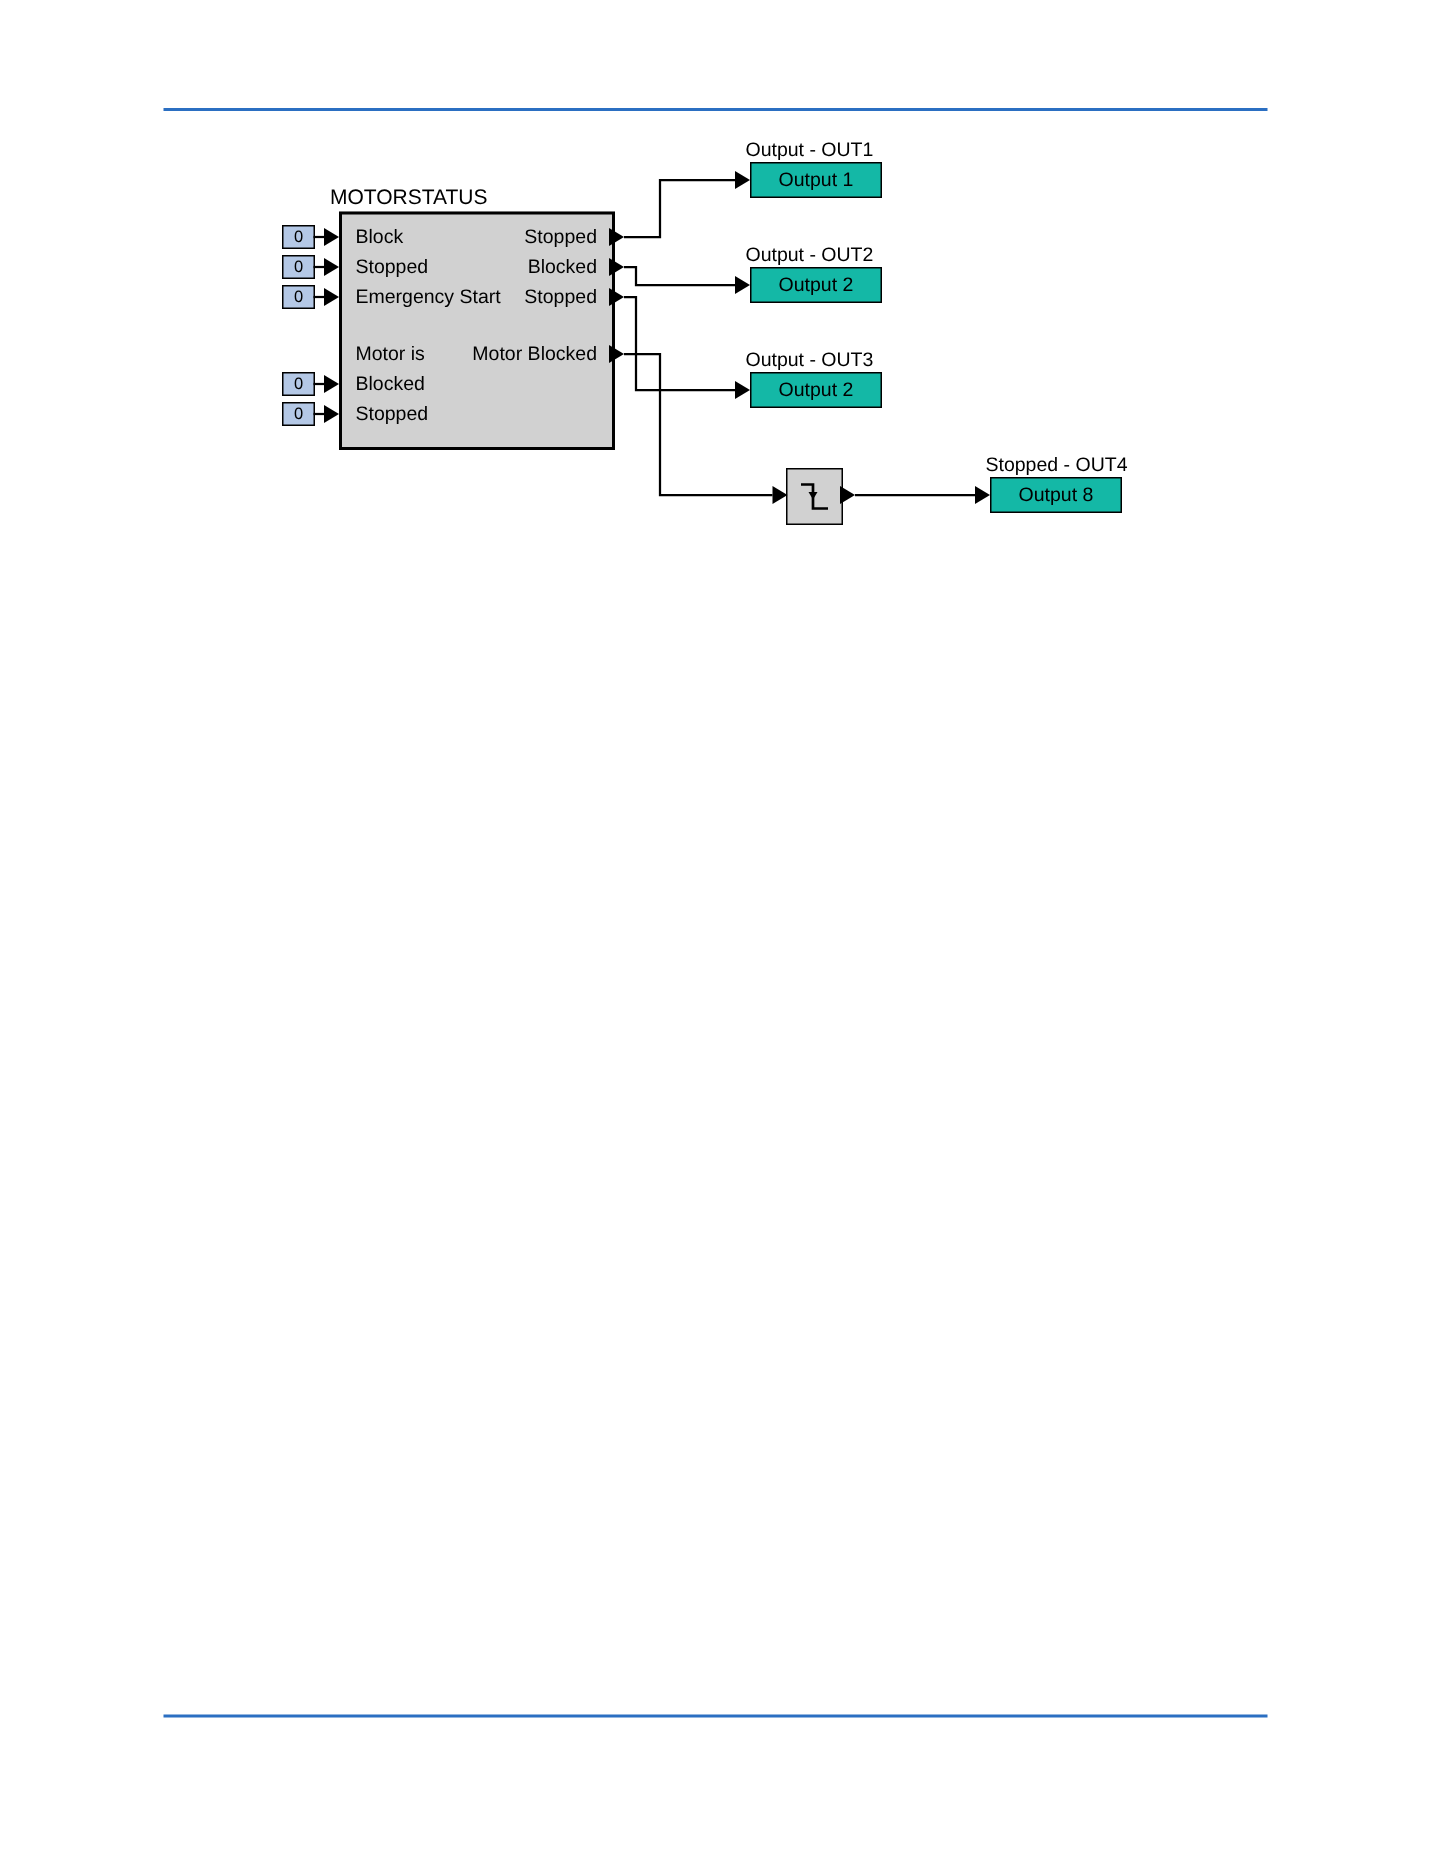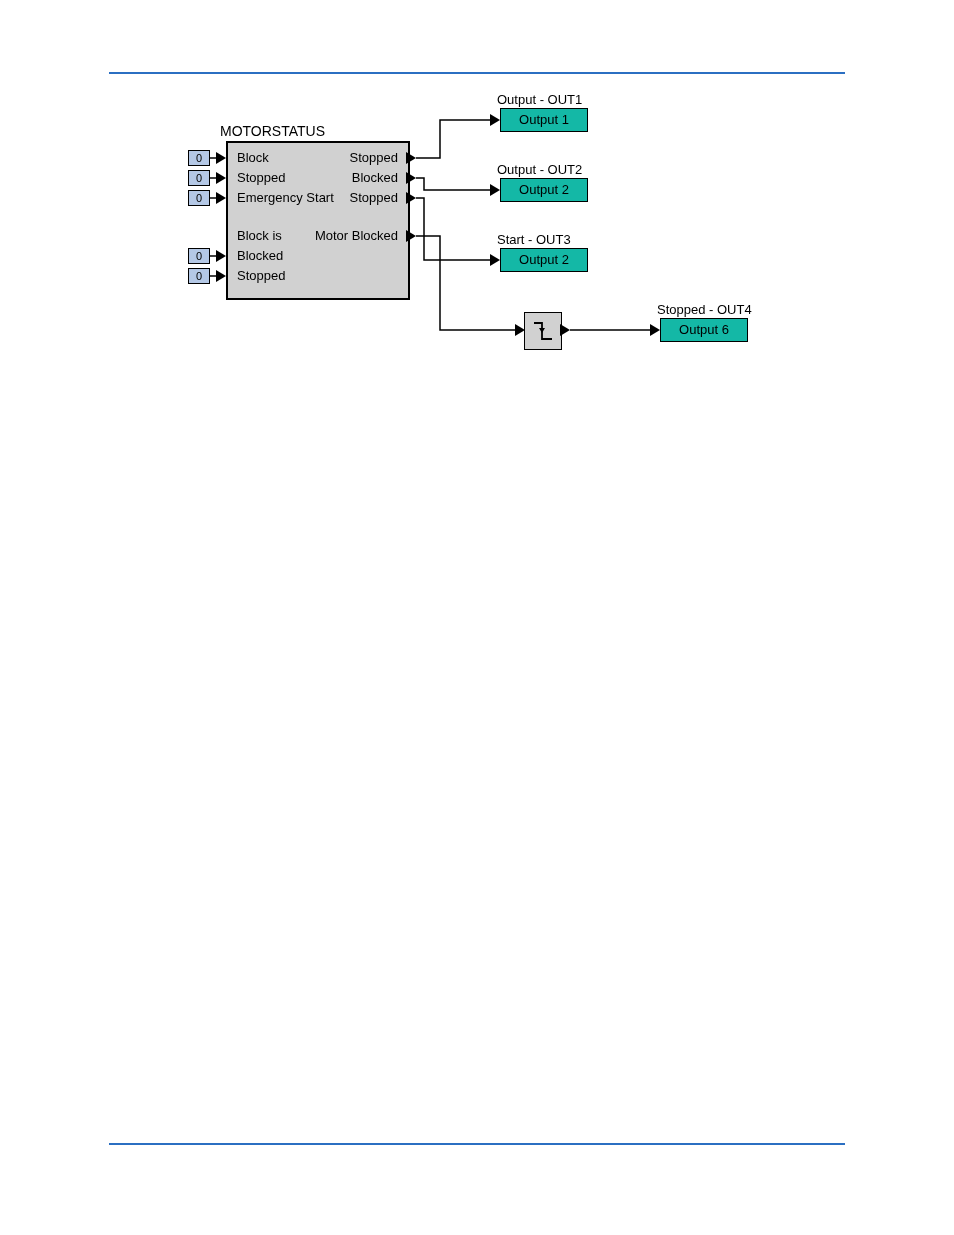--- a/index.html
+++ b/index.html
@@ -37,21 +37,21 @@
 
 <div class="rule top"></div>
 <div class="rule bottom"></div>
 
 <div class="motortitle" style="left:220px;top:123px">MOTORSTATUS</div>
 <div class="motorblock" style="left:226px;top:141px;width:180px;height:155px"></div>
 
 <div class="iolabel" style="left:237px;top:150px">Block</div>
 <div class="iolabel" style="left:237px;top:170px">Stopped</div>
 <div class="iolabel" style="left:237px;top:190px">Emergency Start</div>
-<div class="iolabel" style="left:237px;top:228px">Block is</div>
+<div class="iolabel" style="left:237px;top:228px">Motor is</div>
 <div class="iolabel" style="left:237px;top:248px">Blocked</div>
 <div class="iolabel" style="left:237px;top:268px">Stopped</div>
 
 <div class="iolabel r" style="left:300px;top:150px;width:98px">Stopped</div>
 <div class="iolabel r" style="left:300px;top:170px;width:98px">Blocked</div>
 <div class="iolabel r" style="left:300px;top:190px;width:98px">Stopped</div>
 <div class="iolabel r" style="left:300px;top:228px;width:98px">Motor Blocked</div>
 
 <div class="tri-r" style="left:406px;top:152px"></div>
 <div class="tri-r" style="left:406px;top:172px"></div>
@@ -70,26 +70,26 @@
 <div class="tri-r" style="left:216px;top:270px"></div>
 
 <div class="outtitle" style="left:497px;top:92px">Output - OUT1</div>
 <div class="outbox" style="left:500px;top:108px">Output 1</div>
 <div class="tri-r" style="left:490px;top:114px"></div>
 
 <div class="outtitle" style="left:497px;top:162px">Output - OUT2</div>
 <div class="outbox" style="left:500px;top:178px">Output 2</div>
 <div class="tri-r" style="left:490px;top:184px"></div>
 
-<div class="outtitle" style="left:497px;top:232px">Start - OUT3</div>
+<div class="outtitle" style="left:497px;top:232px">Output - OUT3</div>
 <div class="outbox" style="left:500px;top:248px">Output 2</div>
 <div class="tri-r" style="left:490px;top:254px"></div>
 
 <div class="outtitle" style="left:657px;top:302px">Stopped - OUT4</div>
-<div class="outbox" style="left:660px;top:318px">Output 6</div>
+<div class="outbox" style="left:660px;top:318px">Output 8</div>
 <div class="tri-r" style="left:650px;top:324px"></div>
 
 <div class="invbox" style="left:524px;top:312px">
   <svg width="36" height="36">
     <polyline points="9,10 17,10 17,26 27,26" stroke="#000" stroke-width="1.8" fill="none"></polyline>
     <polygon points="14,15 20,15 17,20" fill="#000"></polygon>
   </svg>
 </div>
 <div class="tri-r" style="left:515px;top:324px"></div>
 <div class="tri-r" style="left:560px;top:324px"></div>

